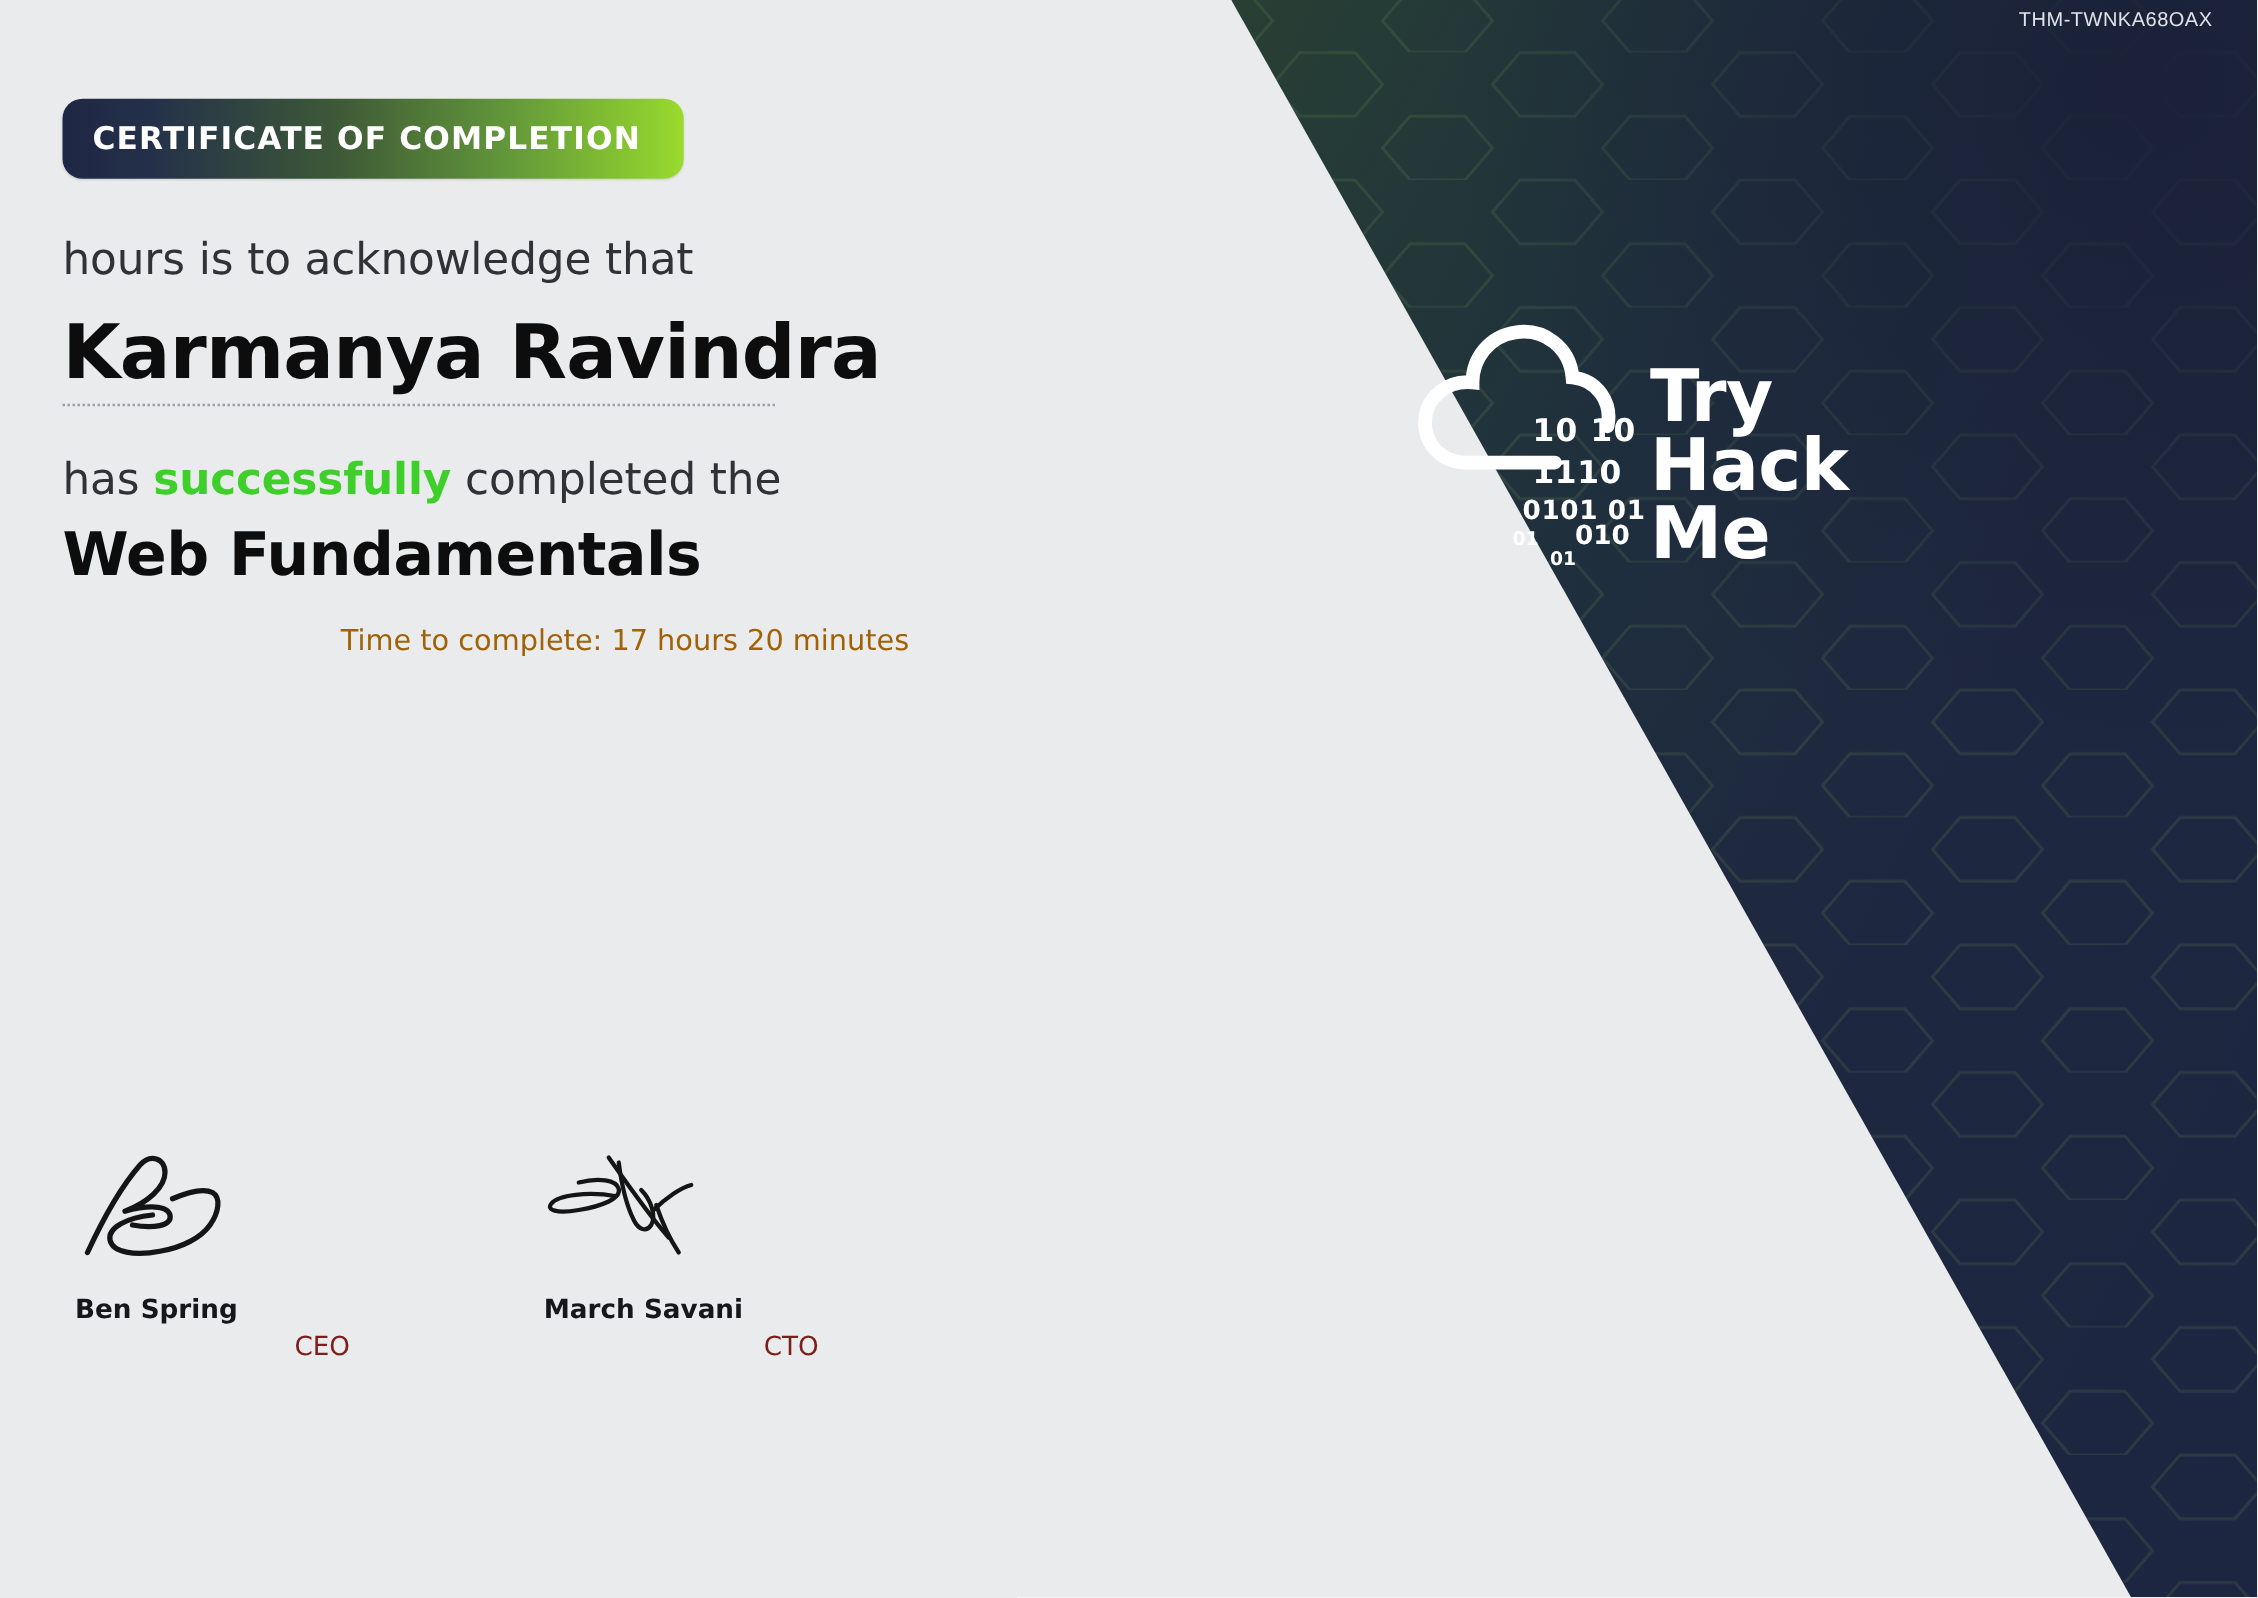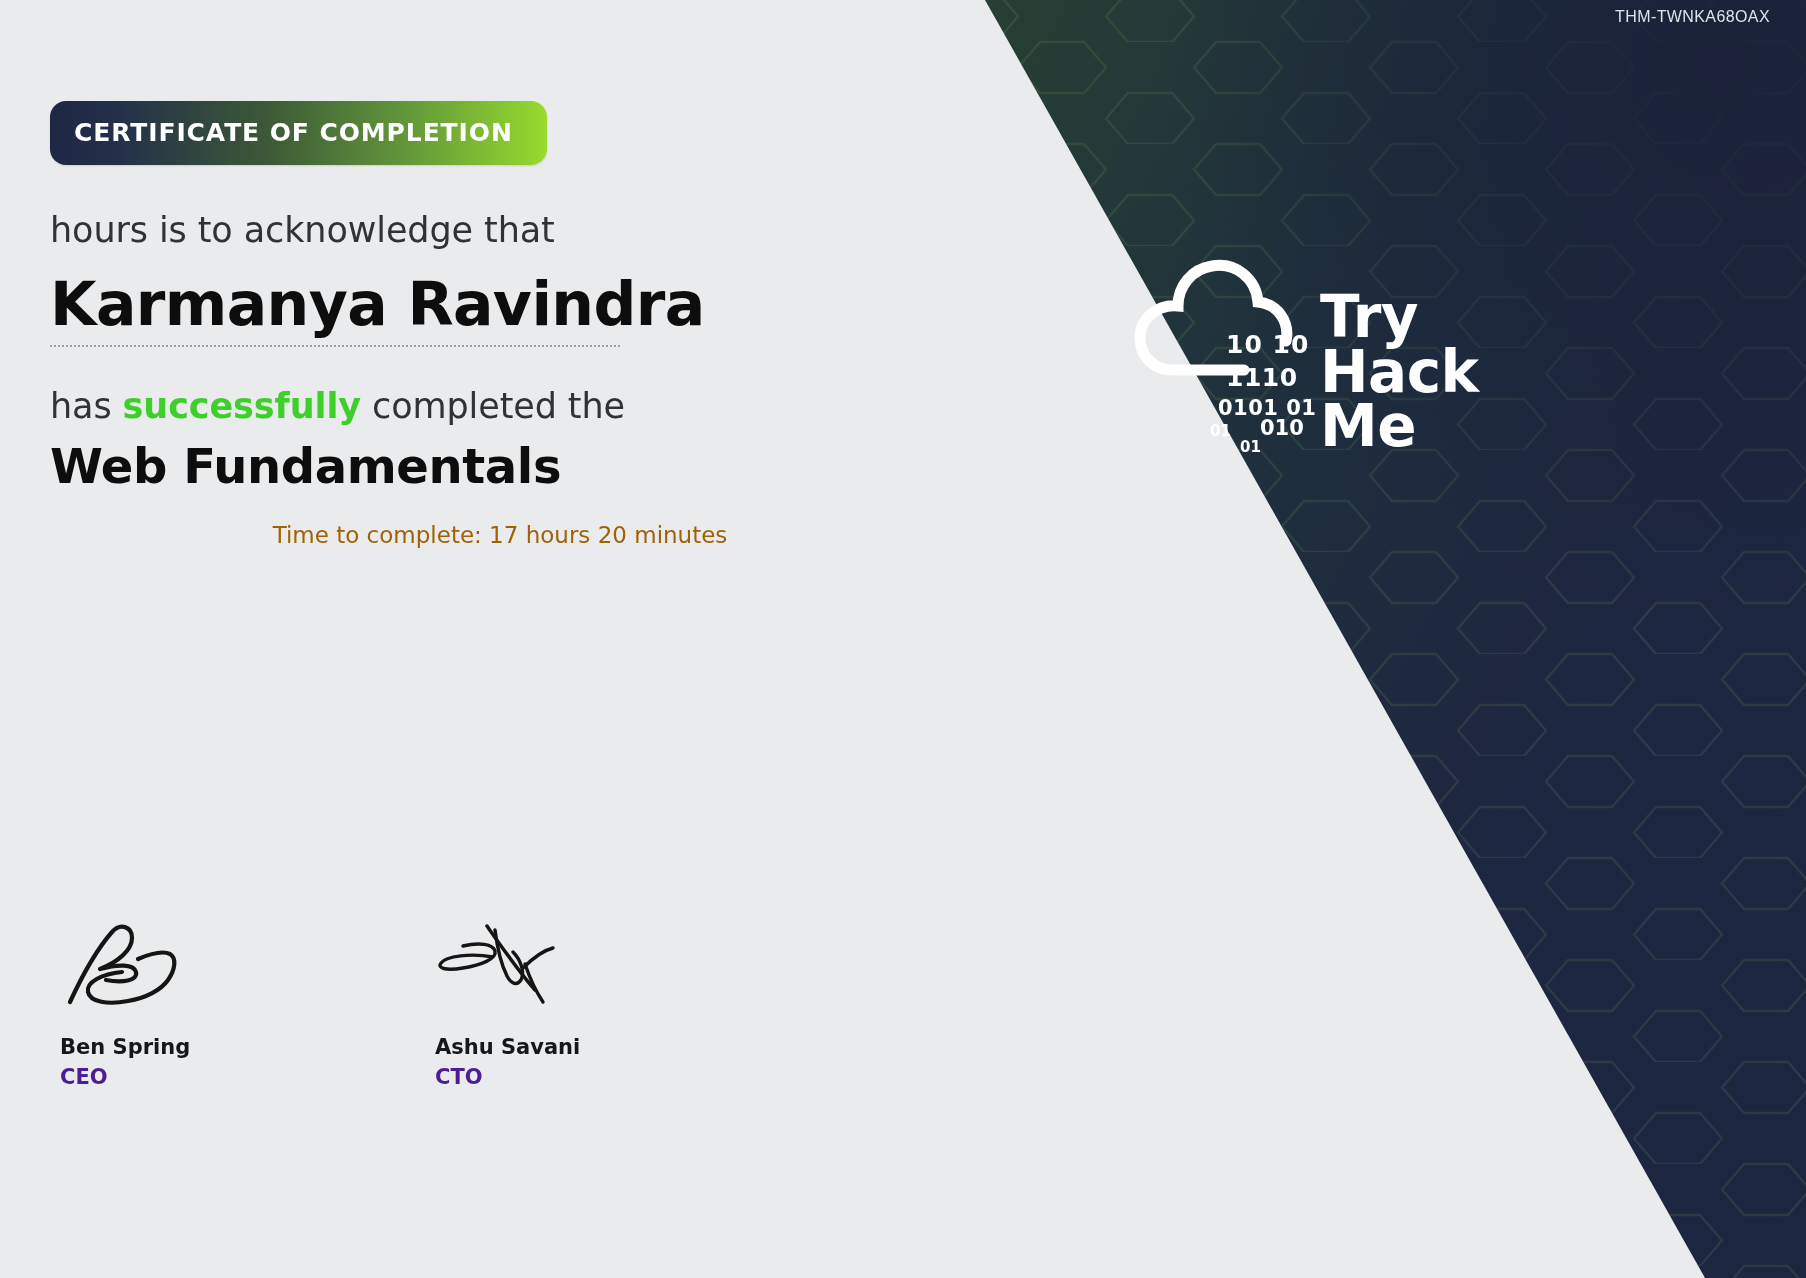--- a/index.html
+++ b/index.html
@@ -68,21 +68,21 @@
   
   .content {
     position: absolute;
     left: 50px;
     top: 0;
     width: 900px;
   }
 
   .badge {
     display: inline-block;
-    margin-top: 101px;
+    margin-top: 79px;
     padding: 17px 34px 18px 24px;
     border-radius: 16px;
     background: linear-gradient(90deg, #1e2744 0%, #24304a 14%, #3d5937 44%, #63983a 72%, #8fd12f 96%, #9bdb2c 100%);
     color: #ffffff;
     font-size: 25px;
     font-weight: bold;
     letter-spacing: 0.9px;
     box-shadow: 0 1px 2px rgba(0,0,0,0.12);
   }
 
@@ -163,23 +163,24 @@
   .sig-mark svg { display: block; }
   .sig-name {
     margin-top: 22px;
     font-size: 21px;
     font-weight: bold;
     color: #15181b;
     line-height: 1.45;
   }
   .sig-role {
     font-size: 21px;
-    font-weight: bold;
-    color: #4c1d95;
+    font-weight: normal;
+    color: #7f1d1d;
     line-height: 1.45;
+    text-align: right;
   }
 
   
   .logo {
     position: absolute;
     left: 1120px;
     top: 252px;
     width: 400px;
     height: 230px;
     color: #ffffff;
@@ -278,21 +279,21 @@
         <svg width="130" height="90" viewBox="0 0 130 90" xmlns="http://www.w3.org/2000/svg">
           <g fill="none" stroke="#151515" stroke-width="3.4" stroke-linecap="round" stroke-linejoin="round">
             <path d="M28 26 C 44 22, 58 24, 60 31 C 62 39, 46 45, 28 48 C 10 51, 2 48, 6 43 C 11 36, 36 33, 58 37"></path>
             <path d="M60 10 C 62 26, 66 44, 72 56 C 76 64, 82 66, 86 60 C 90 53, 86 40, 78 32"></path>
             <path d="M52 6 C 66 26, 84 52, 100 70"></path>
             <path d="M88 48 C 98 38, 110 30, 118 28"></path>
             <path d="M90 44 C 94 56, 100 70, 108 82"></path>
           </g>
         </svg>
       </div>
-      <div class="sig-name">Ashu Savani</div>
+      <div class="sig-name">March Savani</div>
       <div class="sig-role">CTO</div>
     </div>
   </div>
 
   <div class="logo">
     <div class="logo-cloud">
       <svg width="200" height="160" viewBox="0 0 200 160" xmlns="http://www.w3.org/2000/svg">
         <g fill="none" stroke="#ffffff" stroke-width="11" stroke-linecap="round">
           <path d="M166 89 C 170 70, 158 52, 138 50 C 136 26, 115 10, 92 14 C 72 17, 58 34, 58 54
                    C 38 52, 20 66, 20 86 C 20 104, 34 118, 52 118 L 124 118"></path>

